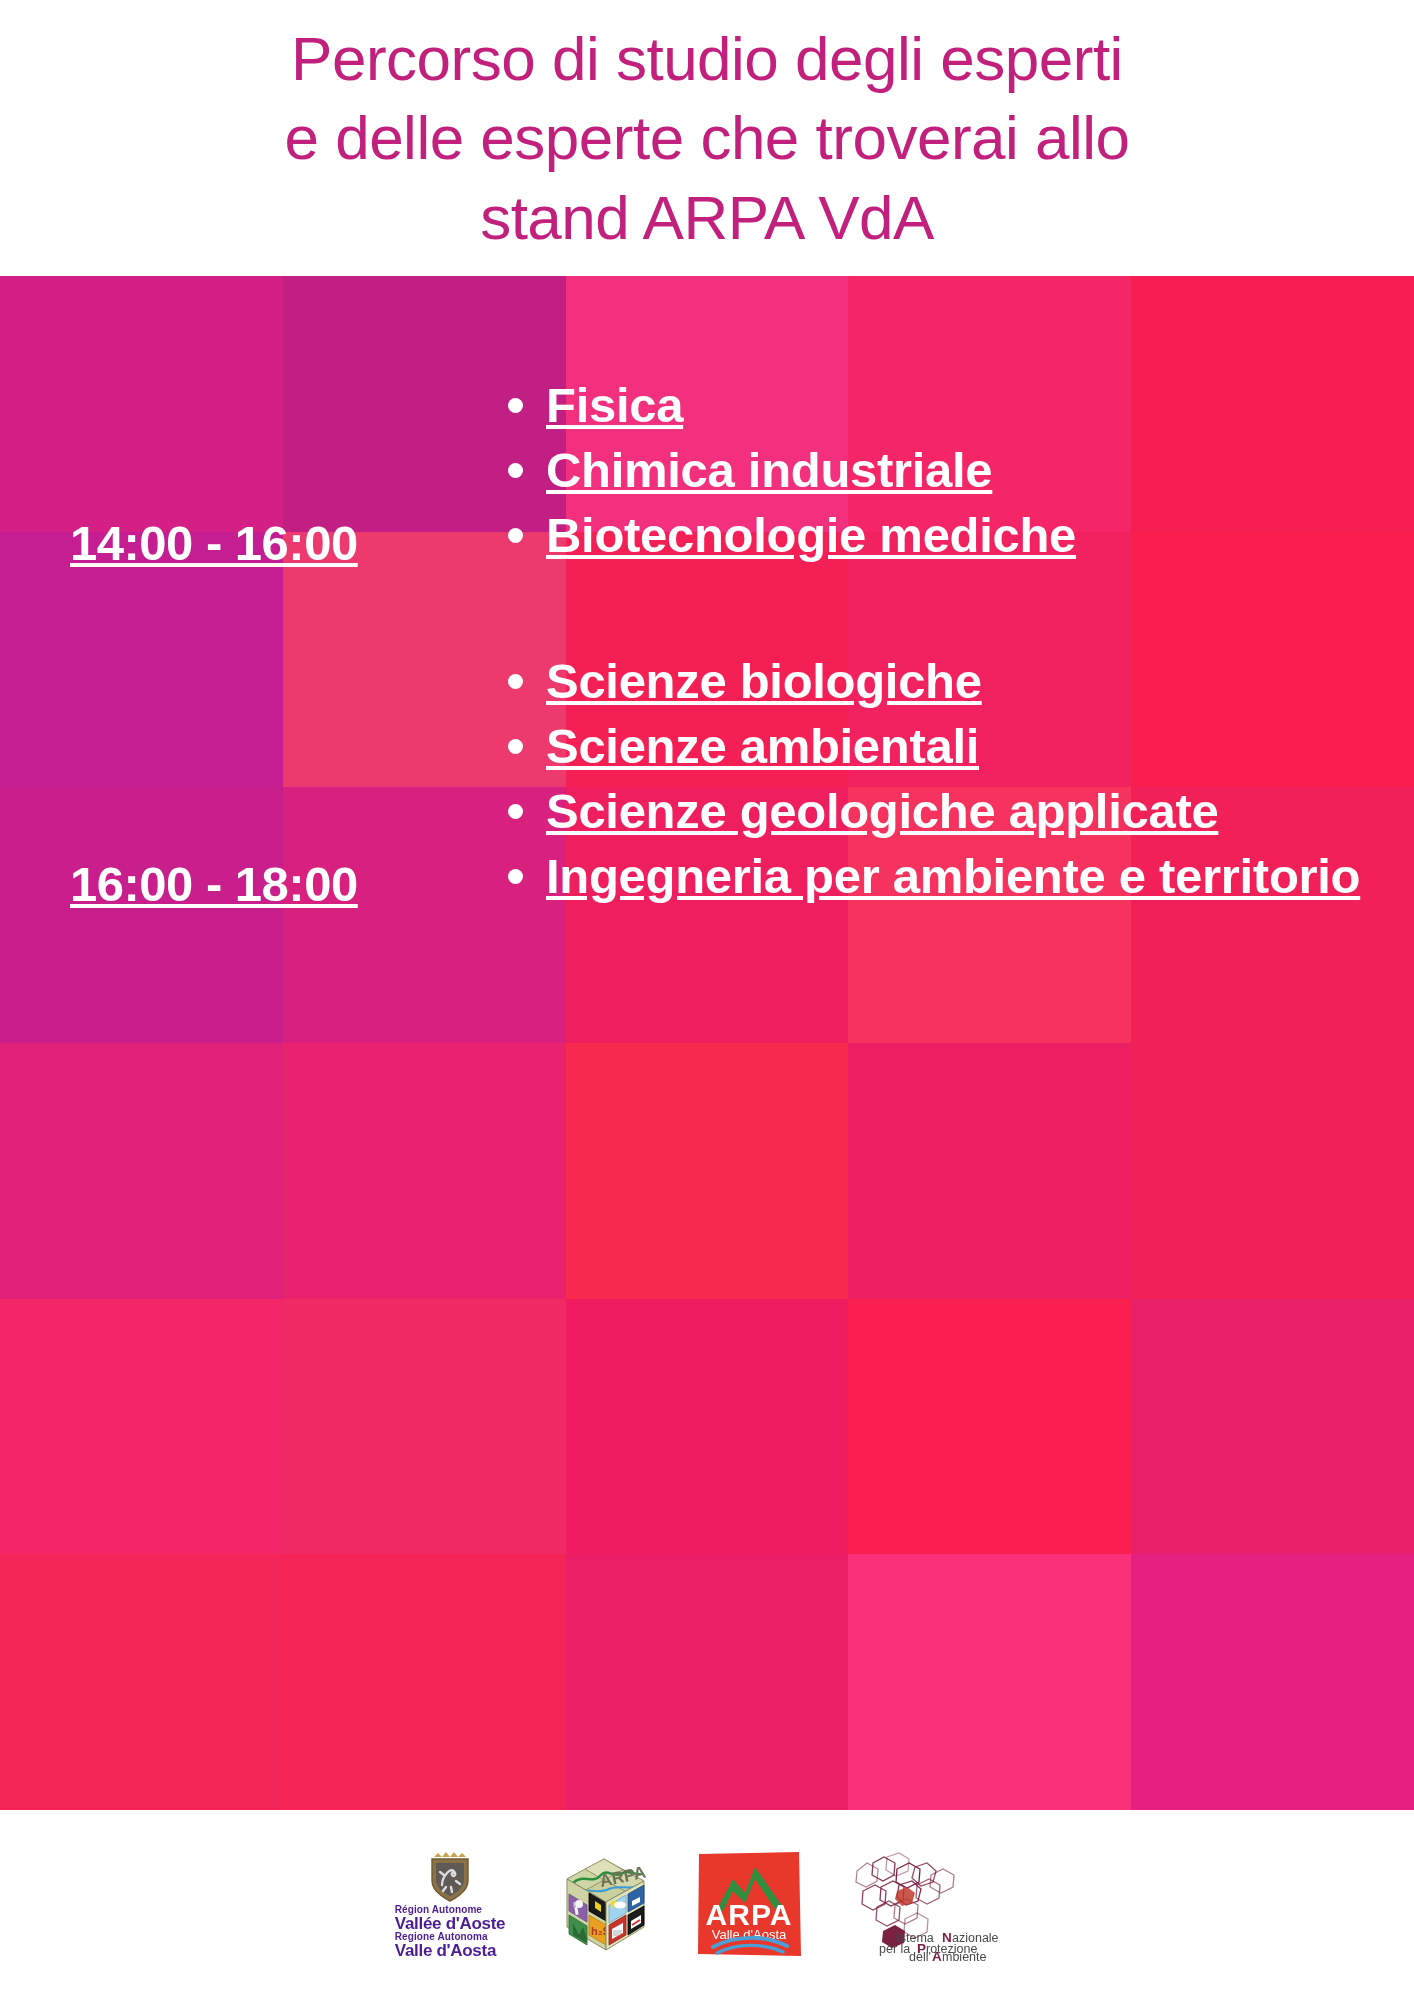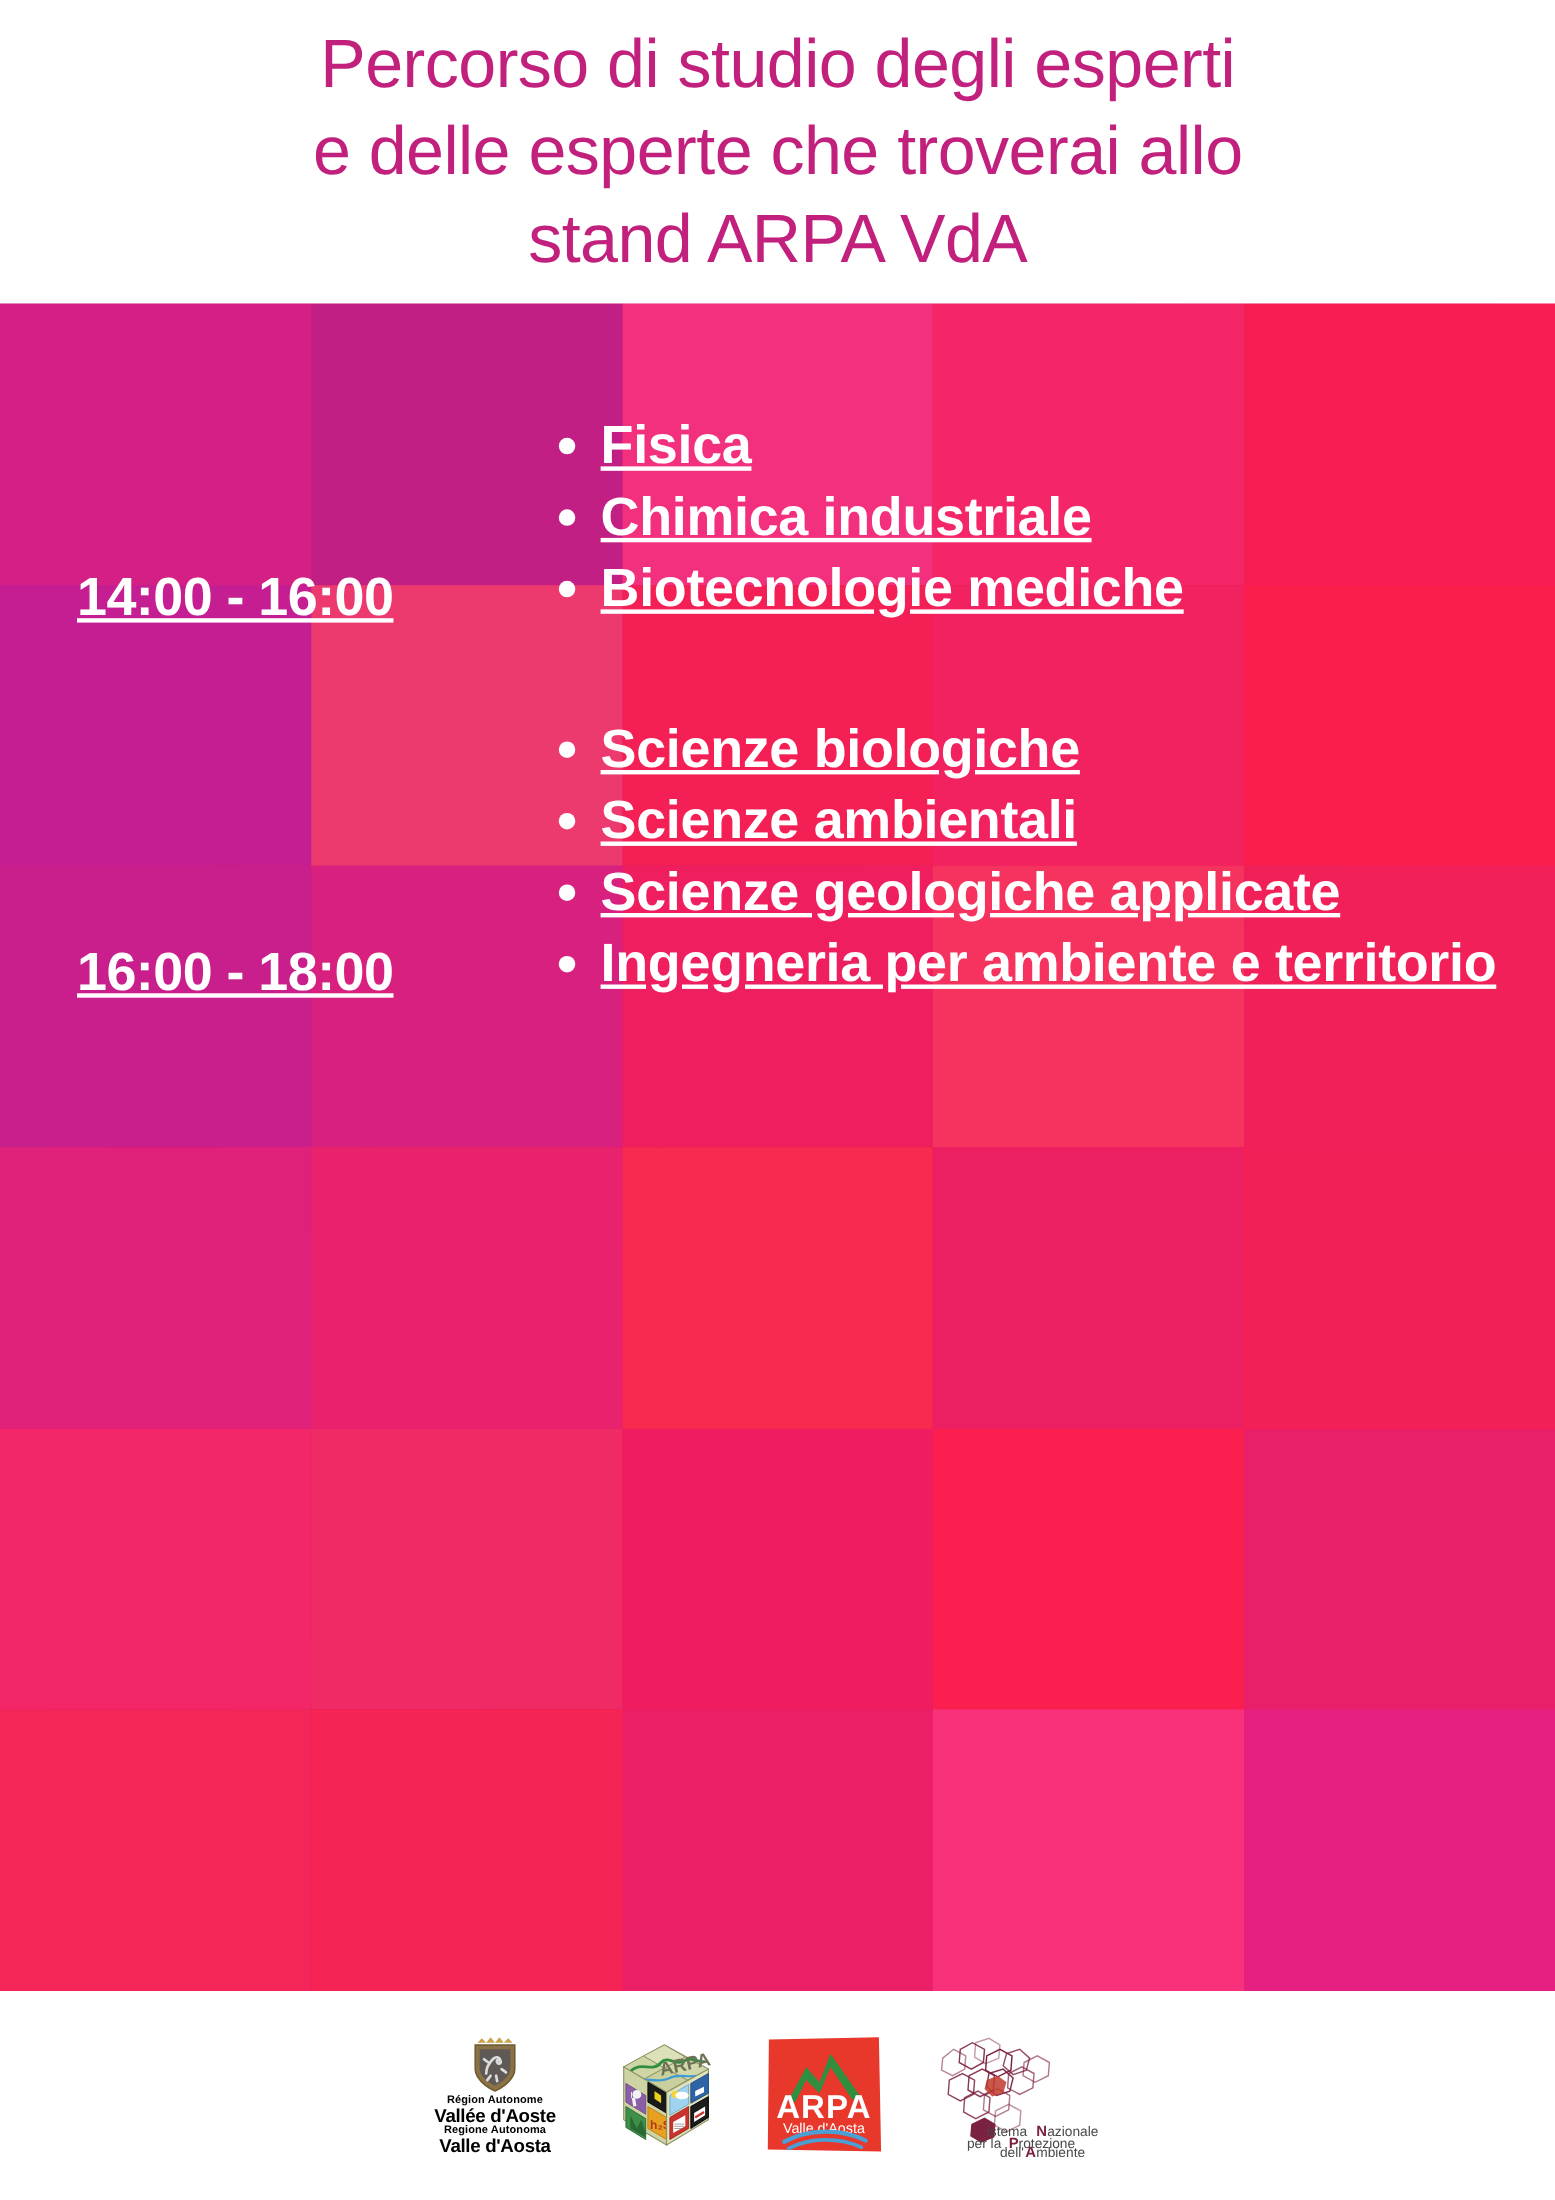--- a/index.html
+++ b/index.html
@@ -128,21 +128,21 @@
   .logo { display: flex; align-items: center; justify-content: center; }
 
   
   .logo-rava {
     width: 130px;
     display: flex;
     flex-direction: column;
     align-items: center;
     line-height: 1;
   }
-  .rava-text { text-align: center; color: #000000; }
+  .rava-text { text-align: left; color: #4c1d95; }
   .rava-small { font-size: 10px; font-weight: bold; letter-spacing: .1px; }
   .rava-big { font-size: 17px; font-weight: bold; letter-spacing: -.3px; }
 
   
   .logo-cube { width: 110px; height: 112px; }
 
   
   .logo-arpa { width: 112px; height: 112px; }
 
   

